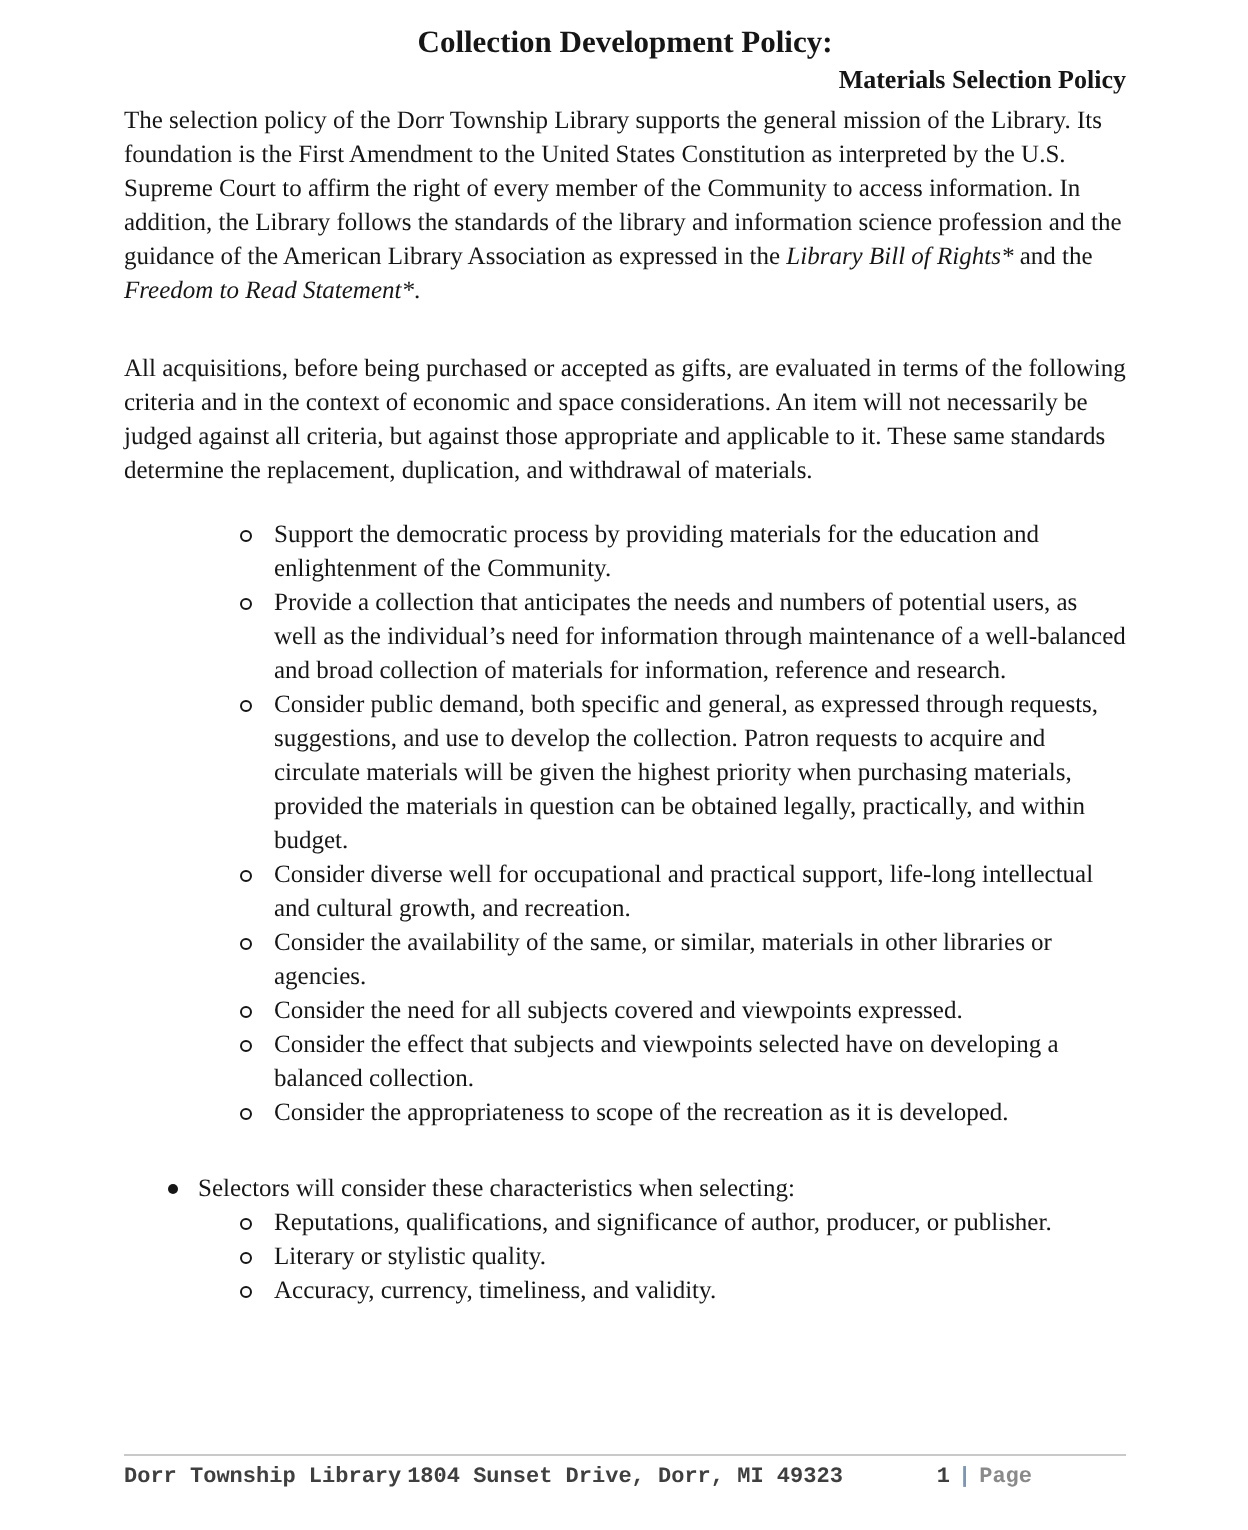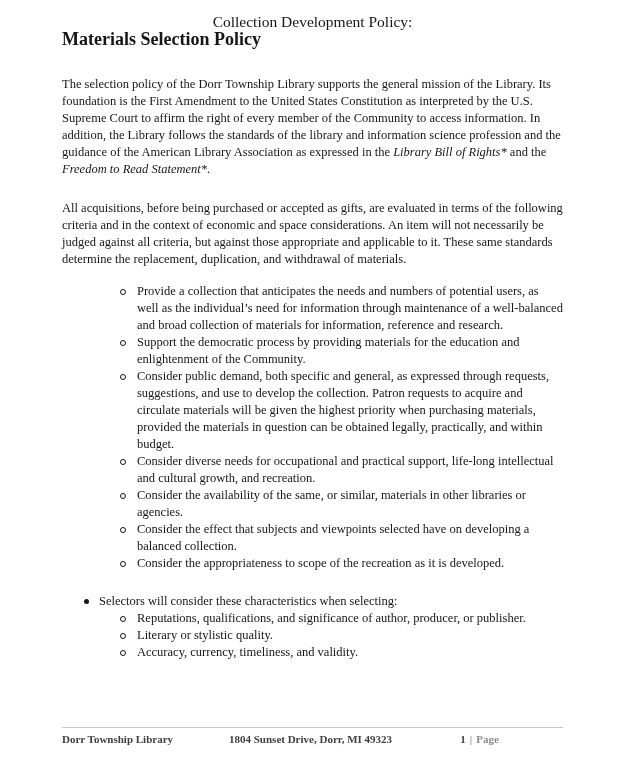--- a/index.html
+++ b/index.html
@@ -13,32 +13,32 @@
     font-family: "Liberation Serif", serif;
     font-size: 12.5px;
     line-height: 17px;
     color: #161616;
     overflow: hidden;
   }
   .doc-title {
     margin: 0;
     font-size: 15.5px;
     line-height: 19px;
-    font-weight: normal;
+    font-weight: bold;
     text-align: center;
   }
   .doc-subtitle {
     margin: 0;
-    font-size: 18px;
+    font-size: 13px;
     line-height: 17px;
     font-weight: bold;
-    text-align: left;
+    text-align: right;
   }
   .para { margin: 0; }
-  .para.intro { margin-top: 28px; }
+  .para.intro { margin-top: 4px; }
   .para.criteria { margin-top: 22px; }
   .it { font-style: italic; }
 
   .bullet-group { margin: 0; }
   .bullet-group.first { margin-top: 15px; }
   .bullet-group.second { margin-top: 21px; }
   .bullet-label {
     position: relative;
     padding-left: 37px;
   }
@@ -75,21 +75,21 @@
 
   .footer {
     position: absolute;
     left: 62px;
     right: 61px;
     top: 727px;
     border-top: 1px solid #c9c9c9;
     padding-top: 4px;
     display: flex;
     align-items: baseline;
-    font-family: Liberation Serif, serif;
+    font-family: Liberation Mono, monospace;
     font-size: 11px;
     line-height: 14px;
     font-weight: bold;
     color: #3f3f3f;
   }
   .footer .f-left  { flex: 1 1 0; text-align: left; }
   .footer .f-center{ flex: 1 1 0; text-align: left; white-space: nowrap; }
   .footer .f-right { flex: 1 1 0; text-align: center; white-space: nowrap; }
   .footer .sep   { color: #7e96b0; padding: 0 4px; }
   .footer .muted { color: #8a8a8a; }
@@ -101,25 +101,26 @@
 
   <h1 class="doc-title">Collection Development Policy:</h1>
   <h2 class="doc-subtitle">Materials Selection Policy</h2>
 
   <p class="para intro"><span>The selection policy of the Dorr Township Library supports the general mission of the Library. Its foundation is the First Amendment to the United States Constitution as interpreted by the U.S. Supreme Court to affirm the right of every member of the Community to access information. In addition, the Library follows the standards of the library and information science profession and the guidance of the American Library Association as expressed in the </span><span class="it">Library Bill of Rights*</span><span> and the </span><span class="it">Freedom to Read Statement*</span><span>.</span></p>
 
   <p class="para criteria">All acquisitions, before being purchased or accepted as gifts, are evaluated in terms of the following criteria and in the context of economic and space considerations. An item will not necessarily be judged against all criteria, but against those appropriate and applicable to it. These same standards determine the replacement, duplication, and withdrawal of materials.</p>
 
   <div class="bullet-group first">
     <ul class="sub-list">
+      <li>Support the democratic process by providing materials for the education and enlightenment of the Community.</li>
       <li>Provide a collection that anticipates the needs and numbers of potential users, as well as the individual’s need for information through maintenance of a well-balanced and broad collection of materials for information, reference and research.</li>
-      <li>Support the democratic process by providing materials for the education and enlightenment of the Community.</li>
       <li>Consider public demand, both specific and general, as expressed through requests, suggestions, and use to develop the collection. Patron requests to acquire and circulate materials will be given the highest priority when purchasing materials, provided the materials in question can be obtained legally, practically, and within budget.</li>
-      <li>Consider diverse needs for occupational and practical support, life-long intellectual and cultural growth, and recreation.</li>
+      <li>Consider diverse well for occupational and practical support, life-long intellectual and cultural growth, and recreation.</li>
       <li>Consider the availability of the same, or similar, materials in other libraries or agencies.</li>
+      <li>Consider the need for all subjects covered and viewpoints expressed.</li>
       <li>Consider the effect that subjects and viewpoints selected have on developing a balanced collection.</li>
       <li>Consider the appropriateness to scope of the recreation as it is developed.</li>
     </ul>
   </div>
 
   <div class="bullet-group second">
     <div class="bullet-label">Selectors will consider these characteristics when selecting:</div>
     <ul class="sub-list">
       <li>Reputations, qualifications, and significance of author, producer, or publisher.</li>
       <li>Literary or stylistic quality.</li>

